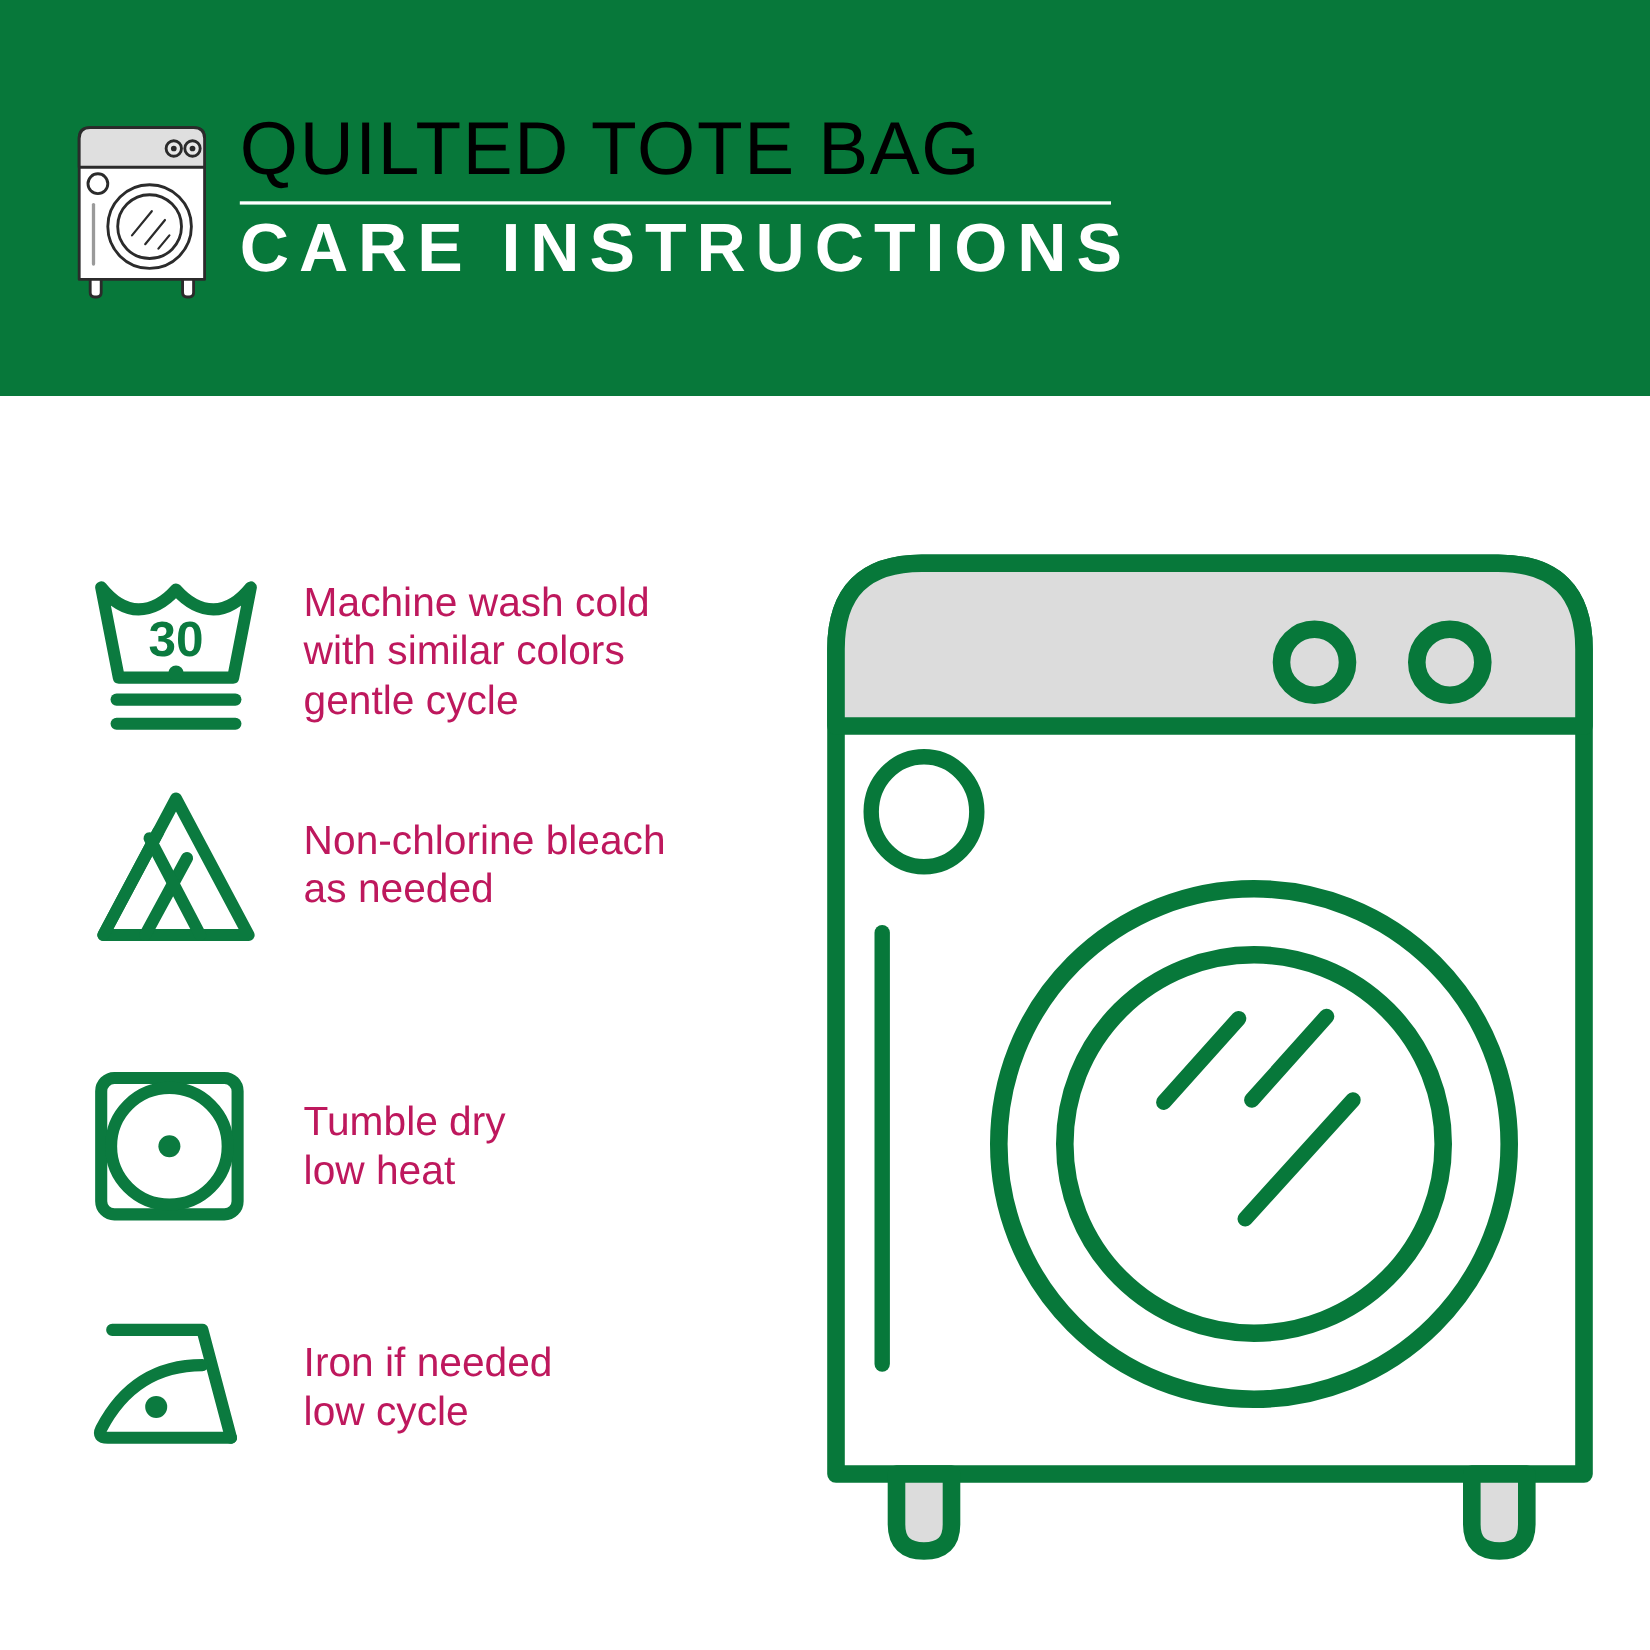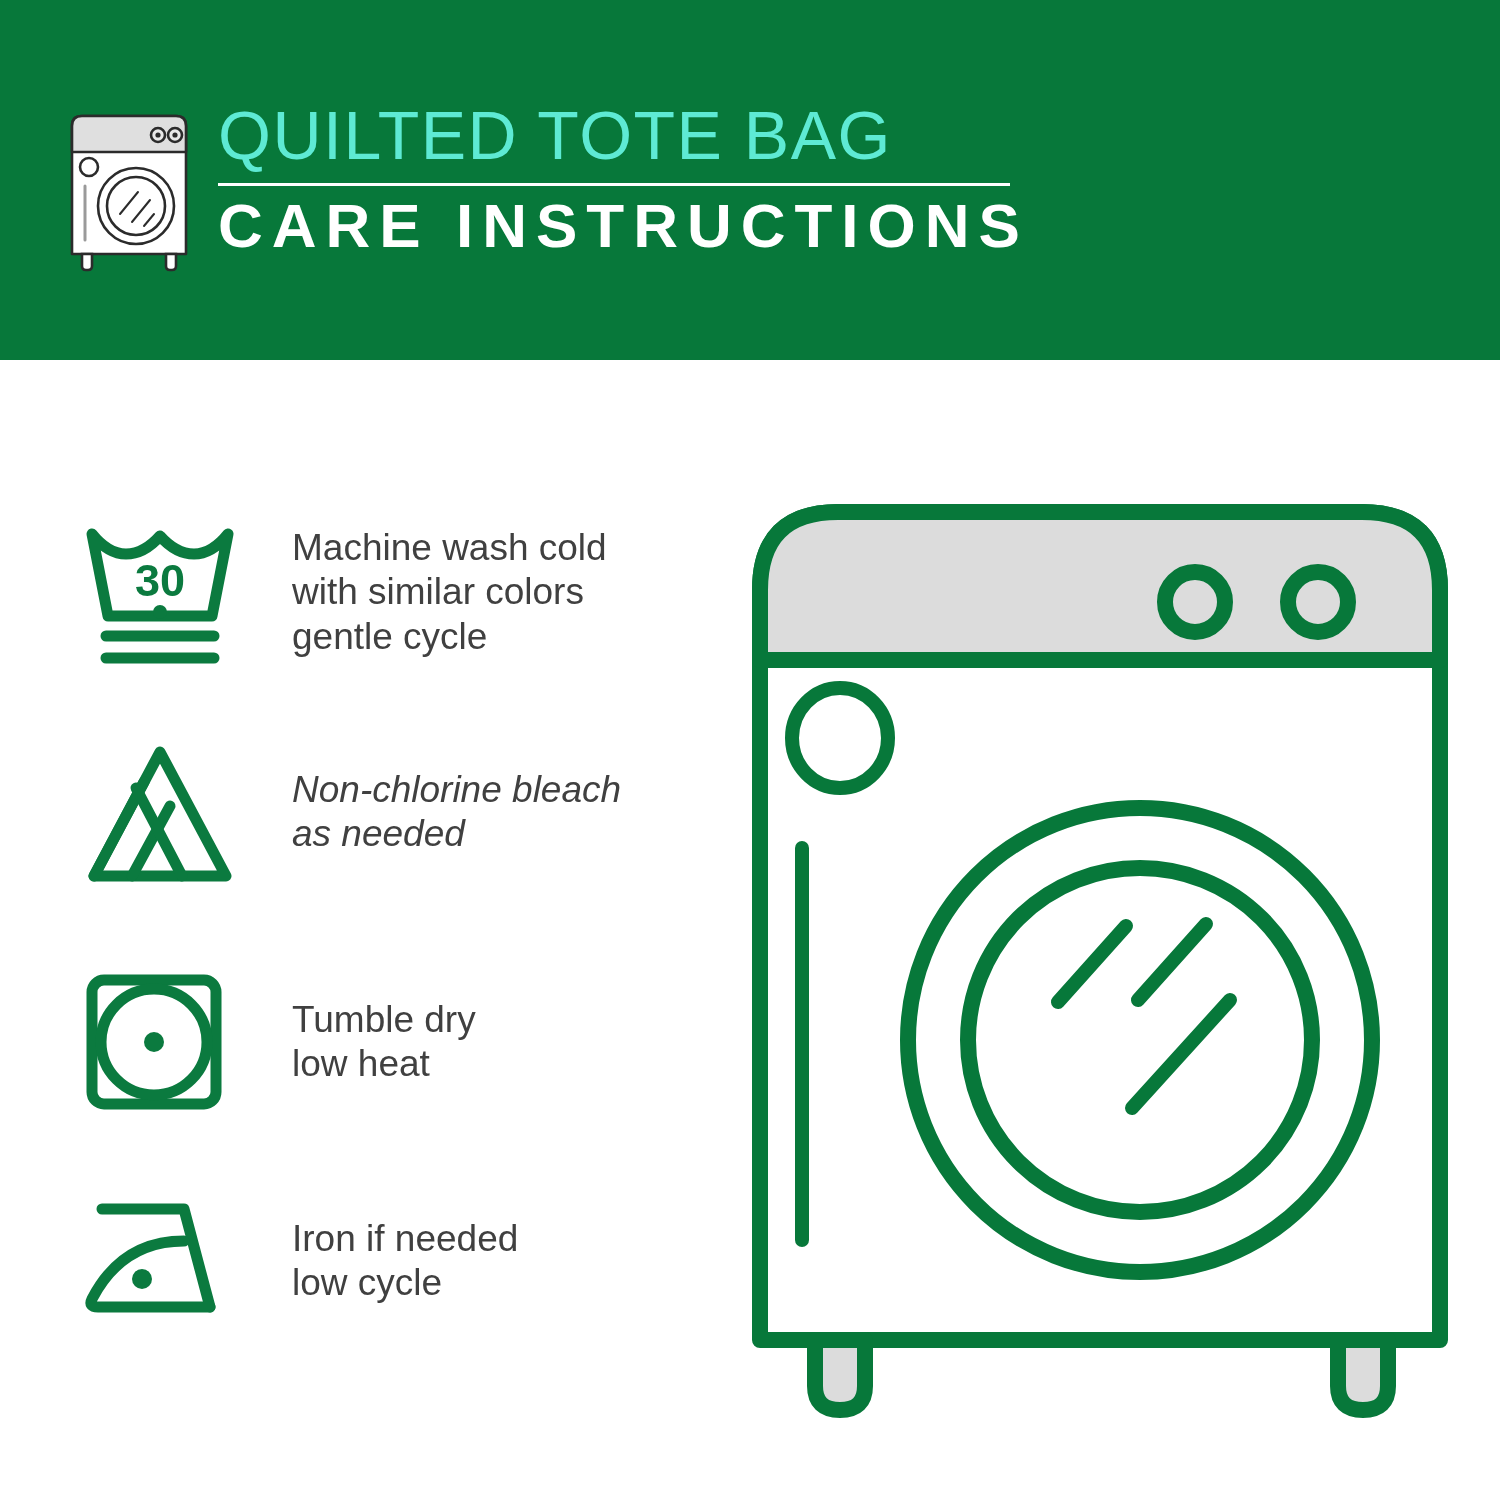--- a/index.html
+++ b/index.html
@@ -36,21 +36,21 @@
   }
   #header-text-block {
     position: absolute;
     left: 218px;
     top: 100px;
     width: 800px;
   }
   #header-title {
     font-size: 68px;
     letter-spacing: 1.5px;
-    color: #5eead4;
+    color: #000000;
     font-weight: 400;
     line-height: 1.05;
     white-space: nowrap;
   }
   #header-rule {
     margin-top: 12px;
     margin-bottom: 6px;
     width: 792px;
     height: 3px;
     background: #ffffff;
@@ -79,30 +79,30 @@
     display: flex;
     flex-direction: row;
     align-items: flex-start;
   }
   .care-symbol {
     width: 164px;
     flex: 0 0 164px;
     display: block;
   }
   .care-text {
-    margin-left: 50px;
+    margin-left: 34px;
     padding-top: 6px;
     font-size: 37px;
     line-height: 1.20;
-    color: #404040;
+    color: #be185d;
     font-weight: 400;
     white-space: pre-line;
   }
   #care-item-wash   { top: 160px; }
-  #care-item-bleach { top: 382px; font-style: italic; }
+  #care-item-bleach { top: 356px; }
   #care-item-dry    { top: 608px; }
   #care-item-iron   { top: 835px; }
 
   #care-item-wash .care-symbol   { height: 148px; }
   #care-item-bleach .care-symbol { height: 148px; }
   #care-item-dry .care-symbol    { height: 148px; }
   #care-item-iron .care-symbol   { height: 130px; }
 
   #care-item-bleach .care-text { padding-top: 26px; }
   #care-item-dry .care-text    { padding-top: 30px; }

